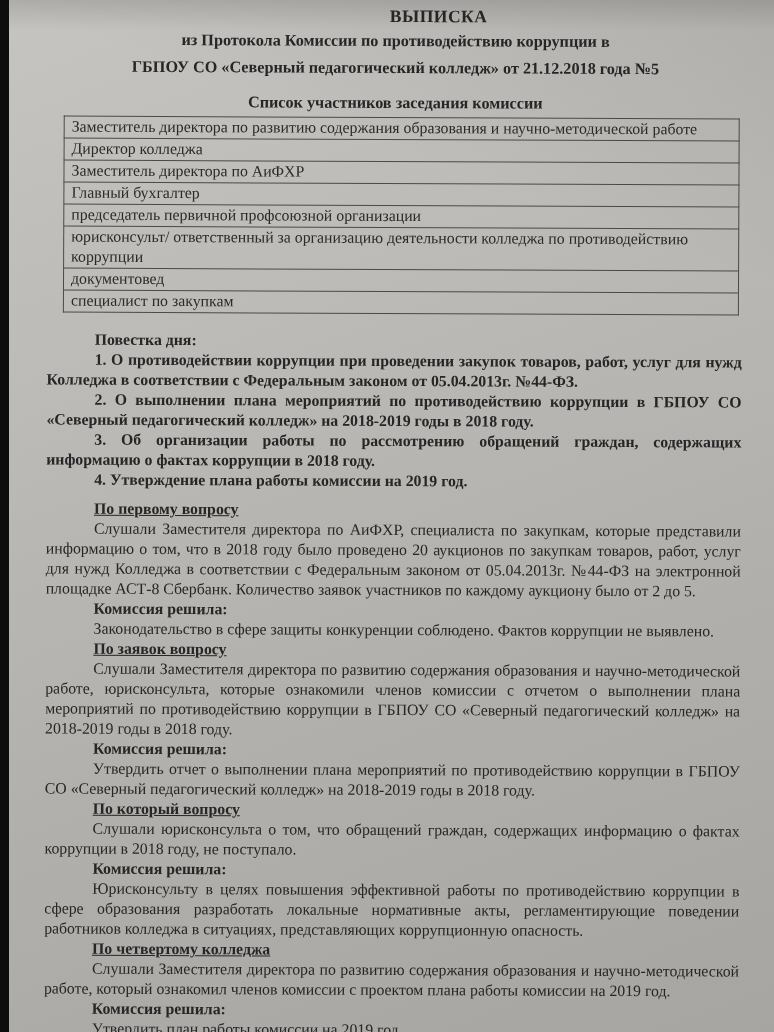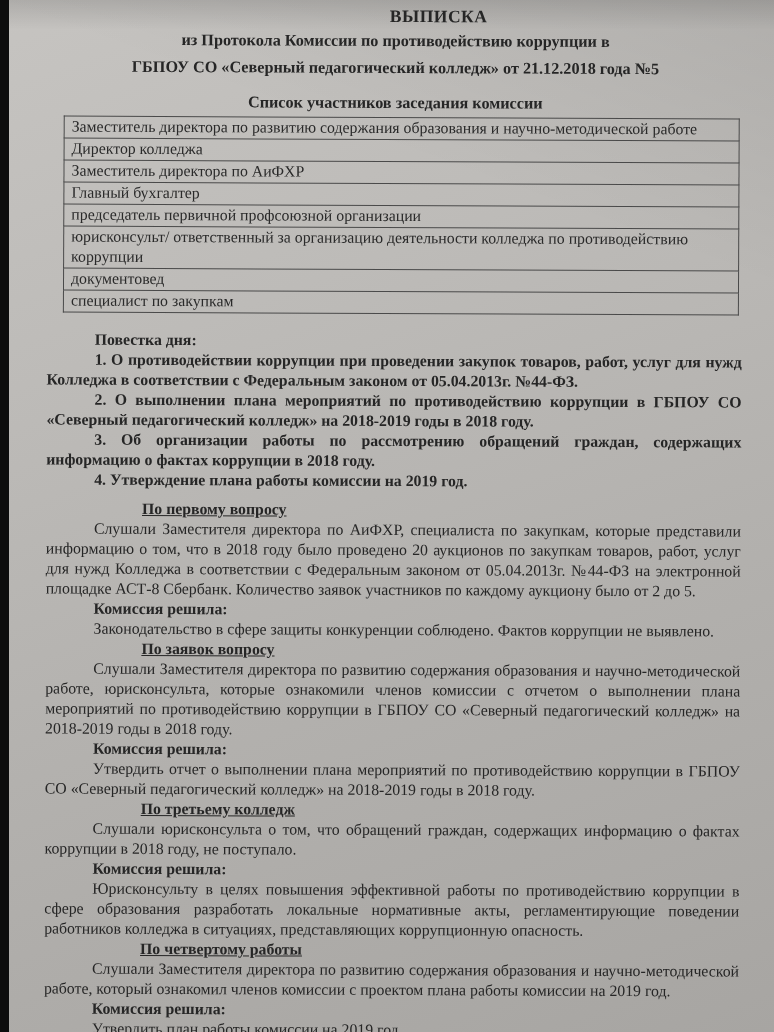--- a/index.html
+++ b/index.html
@@ -27,21 +27,21 @@
     border:1.7px solid #3c3c3c;
   }
   table.participants td{
     border:1.3px solid #4a4a4a;padding:0 7px 1px 7px;
     font-size:15.8px;line-height:20px;color:#2a2a2a;
   }
   .para{margin:0;text-align:justify;text-indent:48px;}
   .agenda{margin-top:17px;}
   .agenda .para{font-weight:bold;}
   .sections{margin-top:9px;}
-  .sec-head{font-weight:bold;text-decoration:underline;margin-left:48px;}
+  .sec-head{font-weight:bold;text-decoration:underline;}
   .bold{font-weight:bold;}
 </style>
 </head>
 <body>
 
 <div class="edge-strip"></div>
 
 <div class="content">
 
   <div class="title">ВЫПИСКА</div>
@@ -97,28 +97,28 @@
     </div>
 
     <div>
       <p class="para"><span class="sec-head">По заявок вопросу</span></p>
       <p class="para">Слушали Заместителя директора по развитию содержания образования и научно-методической работе, юрисконсульта, которые ознакомили членов комиссии с отчетом о выполнении плана мероприятий по противодействию коррупции в ГБПОУ СО «Северный педагогический колледж» на 2018-2019 годы в 2018 году.</p>
       <p class="para bold">Комиссия решила:</p>
       <p class="para">Утвердить отчет о выполнении плана мероприятий по противодействию коррупции в ГБПОУ СО «Северный педагогический колледж» на 2018-2019 годы в 2018 году.</p>
     </div>
 
     <div>
-      <p class="para"><span class="sec-head">По третьему колледж</span></p>
+      <p class="para"><span class="sec-head">По который вопросу</span></p>
       <p class="para">Слушали юрисконсульта о том, что обращений граждан, содержащих информацию о фактах коррупции в 2018 году, не поступало.</p>
       <p class="para bold">Комиссия решила:</p>
       <p class="para">Юрисконсульту в целях повышения эффективной работы по противодействию коррупции в сфере образования разработать локальные нормативные акты, регламентирующие поведении работников колледжа в ситуациях, представляющих коррупционную опасность.</p>
     </div>
 
     <div>
-      <p class="para"><span class="sec-head">По четвертому работы</span></p>
+      <p class="para"><span class="sec-head">По четвертому колледжа</span></p>
       <p class="para">Слушали Заместителя директора по развитию содержания образования и научно-методической работе, который ознакомил членов комиссии с проектом плана работы комиссии на 2019 год.</p>
       <p class="para bold">Комиссия решила:</p>
       <p class="para">Утвердить план работы комиссии на 2019 год.</p>
     </div>
 
   </div>
 
 </div>
 
 </body></html>

